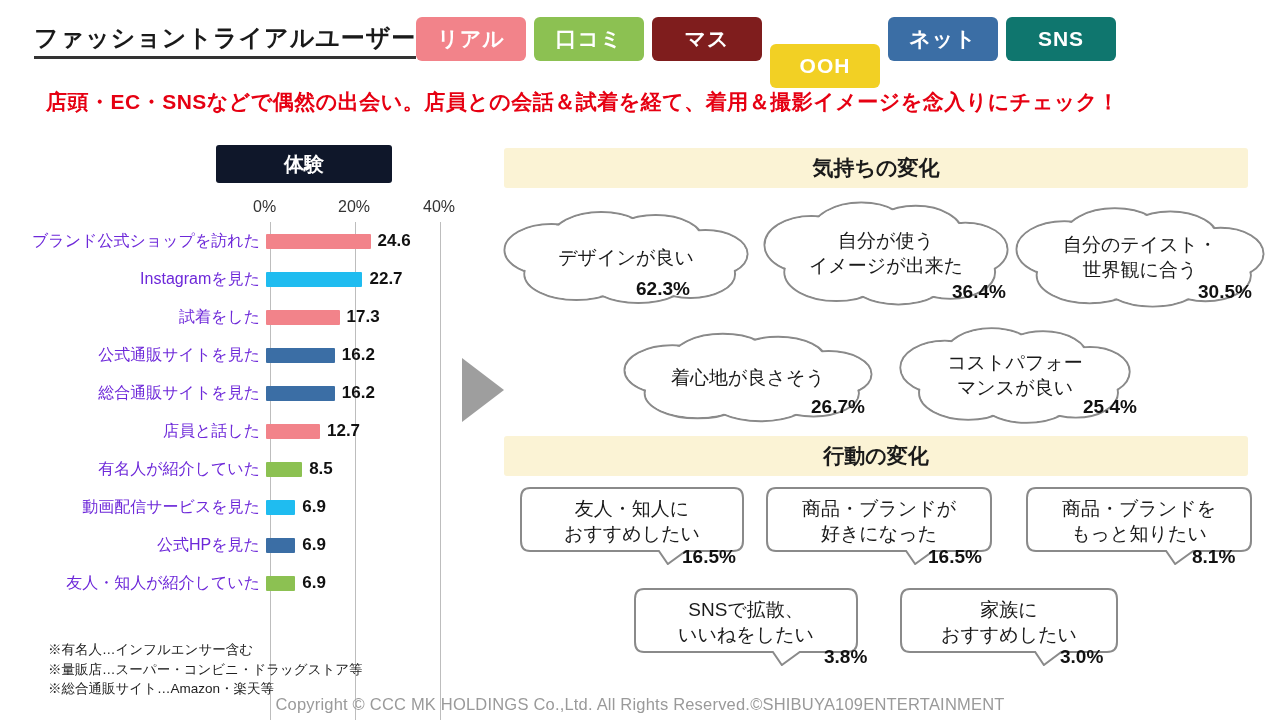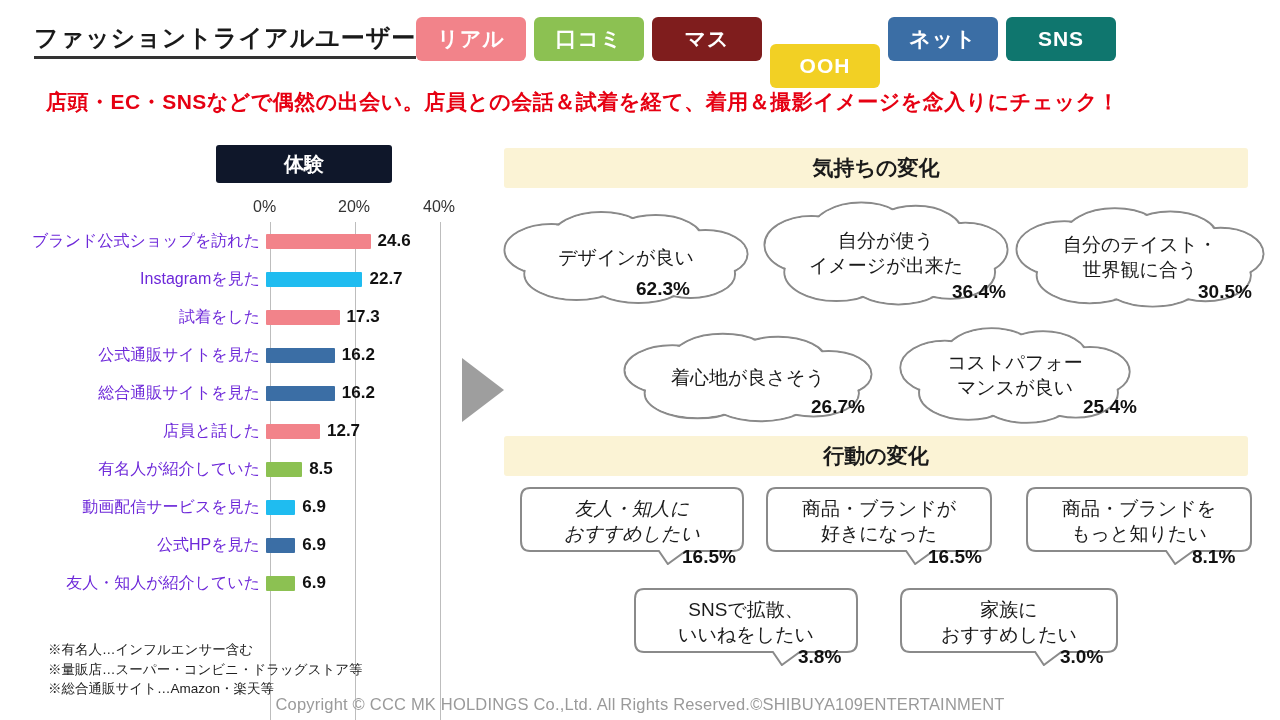--- a/index.html
+++ b/index.html
@@ -362,21 +362,21 @@
         <div>マンスが良い</div>
       </div>
     </div>
     <div class="pct" style="left: 1083px; top: 396px;">25.4%</div>
   </div>
 <div id="bubbles">
     <div class="bubble" style="left: 520px; top: 487px; width: 224px; height: 78px;">
       <svg width="224" height="78">
         <path d="M10,1 H214 Q223,1 223,11 V54 Q223,64 213,64 H165.76 L147.84,77 L138.88,64 H10 Q1,64 1,54 V11 Q1,1 10,1 Z" fill="#ffffff" stroke="#8a8a8a" stroke-width="2"></path>
       </svg>
-      <div class="bubble-text" style="margin-top: -8px; font-style: italic;">
+      <div class="bubble-text" style="margin-top: -8px;">
         <div>友人・知人に</div>
         <div>おすすめしたい</div>
       </div>
     </div>
     <div class="pct" style="left: 682px; top: 546px;">16.5%</div>
     <div class="bubble" style="left: 766px; top: 487px; width: 226px; height: 78px;">
       <svg width="226" height="78">
         <path d="M10,1 H216 Q225,1 225,11 V54 Q225,64 215,64 H167.24 L149.16,77 L140.12,64 H10 Q1,64 1,54 V11 Q1,1 10,1 Z" fill="#ffffff" stroke="#8a8a8a" stroke-width="2"></path>
       </svg>
       <div class="bubble-text" style="margin-top: -8px;">
@@ -397,21 +397,21 @@
     <div class="pct" style="left: 1192px; top: 546px;">8.1%</div>
     <div class="bubble" style="left: 634px; top: 588px; width: 224px; height: 78px;">
       <svg width="224" height="78">
         <path d="M10,1 H214 Q223,1 223,11 V54 Q223,64 213,64 H165.76 L147.84,77 L138.88,64 H10 Q1,64 1,54 V11 Q1,1 10,1 Z" fill="#ffffff" stroke="#8a8a8a" stroke-width="2"></path>
       </svg>
       <div class="bubble-text" style="margin-top: -8px;">
         <div>SNSで拡散、</div>
         <div>いいねをしたい</div>
       </div>
     </div>
-    <div class="pct" style="left: 798px; top: 646px;">3.8%</div>
+    <div class="pct" style="left: 824px; top: 646px;">3.8%</div>
     <div class="bubble" style="left: 900px; top: 588px; width: 218px; height: 78px;">
       <svg width="218" height="78">
         <path d="M10,1 H208 Q217,1 217,11 V54 Q217,64 207,64 H161.32 L143.88,77 L135.16,64 H10 Q1,64 1,54 V11 Q1,1 10,1 Z" fill="#ffffff" stroke="#8a8a8a" stroke-width="2"></path>
       </svg>
       <div class="bubble-text" style="margin-top: -8px;">
         <div>家族に</div>
         <div>おすすめしたい</div>
       </div>
     </div>
     <div class="pct" style="left: 1060px; top: 646px; text-align: right;">3.0%</div>

